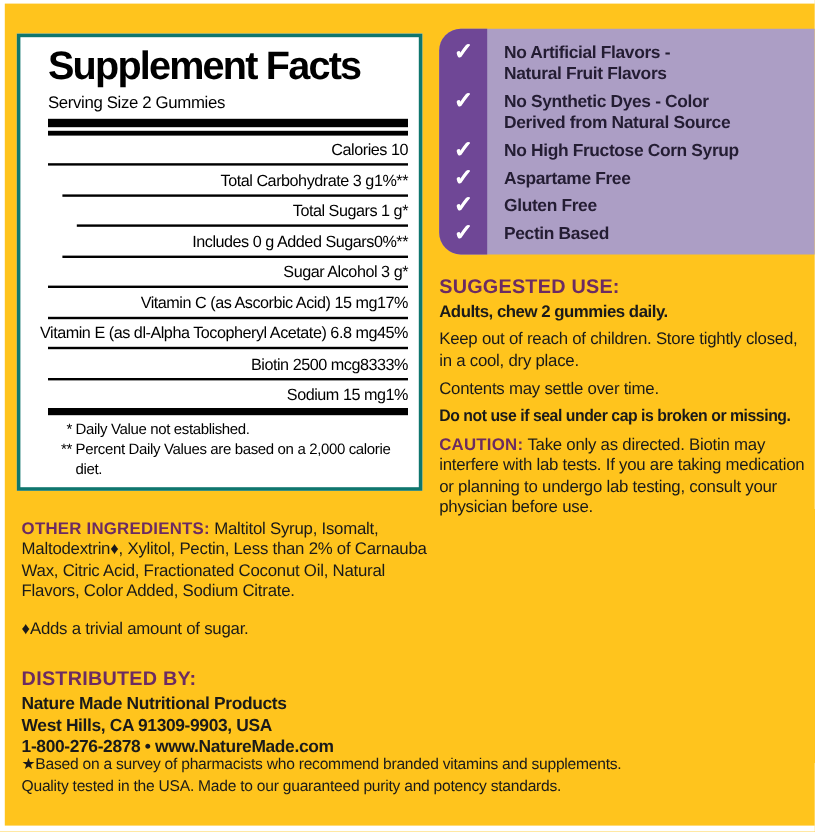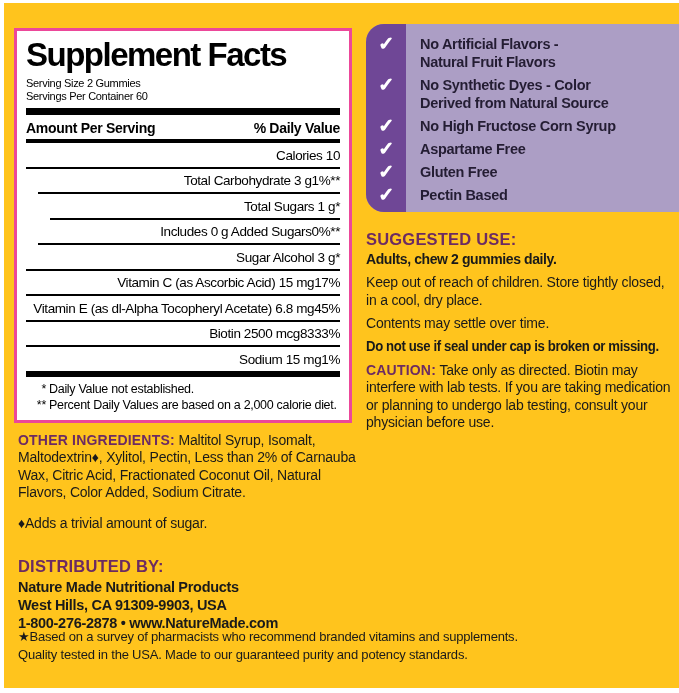--- a/index.html
+++ b/index.html
@@ -13,28 +13,28 @@
   }
   .canvas {
     position:absolute; left:4px; top:3px; bottom:5px; right:0;
     background:#FFC41D;
   }
 
   
   .sf-panel {
     position:absolute; left:10px; top:25px; width:338px;
     background:#ffffff;
-    border:3px solid #ec4899;
-    padding:6px 9px 7px 9px;
+    border:3px solid #0f766e;
+    padding:6px 9px 7px 23px;
   }
   .sf-title {
     font-size:33px; font-weight:bold; letter-spacing:-1.5px;
     line-height:1.08; color:#000; white-space:nowrap;
   }
-  .sf-serving { font-size:11px; letter-spacing:-0.3px; line-height:1.22; margin-top:4px; color:#000; }
+  .sf-serving { font-size:14px; letter-spacing:-0.3px; line-height:1.22; margin-top:4px; color:#000; }
   .bar-thick { height:7px; background:#000; margin:5px 0 3px 0; }
   .sf-header {
     display:flex; justify-content:space-between;
     font-size:14px; font-weight:bold; letter-spacing:-0.3px;
     padding:2px 0 3px 0; color:#000;
   }
   .bar-med { height:4px; background:#000; }
   .nrow {
     display:flex; justify-content:flex-end; align-items:baseline;
     font-size:13.5px; letter-spacing:-0.4px; color:#000;
@@ -105,27 +105,22 @@
 </style>
 </head>
 <body>
 
 <div class="canvas">
 
   <div class="sf-panel">
     <div class="sf-title">Supplement Facts</div>
     <div class="sf-serving">
       <div>Serving Size 2 Gummies</div>
-      <div>Servings Per Container 60</div>
     </div>
     <div class="bar-thick"></div>
-    <div class="sf-header">
-      <span>Amount Per Serving</span>
-      <span>% Daily Value</span>
-    </div>
     <div class="bar-med"></div>
     <div>
         <div class="nrow indent0 first">
           <span class="nlab">Calories  10</span>
           <span class="nval"></span>
         </div>
         <div class="nrow indent0">
           <span class="nlab">Total Carbohydrate  3 g</span>
           <span class="nval">1%**</span>
         </div>

